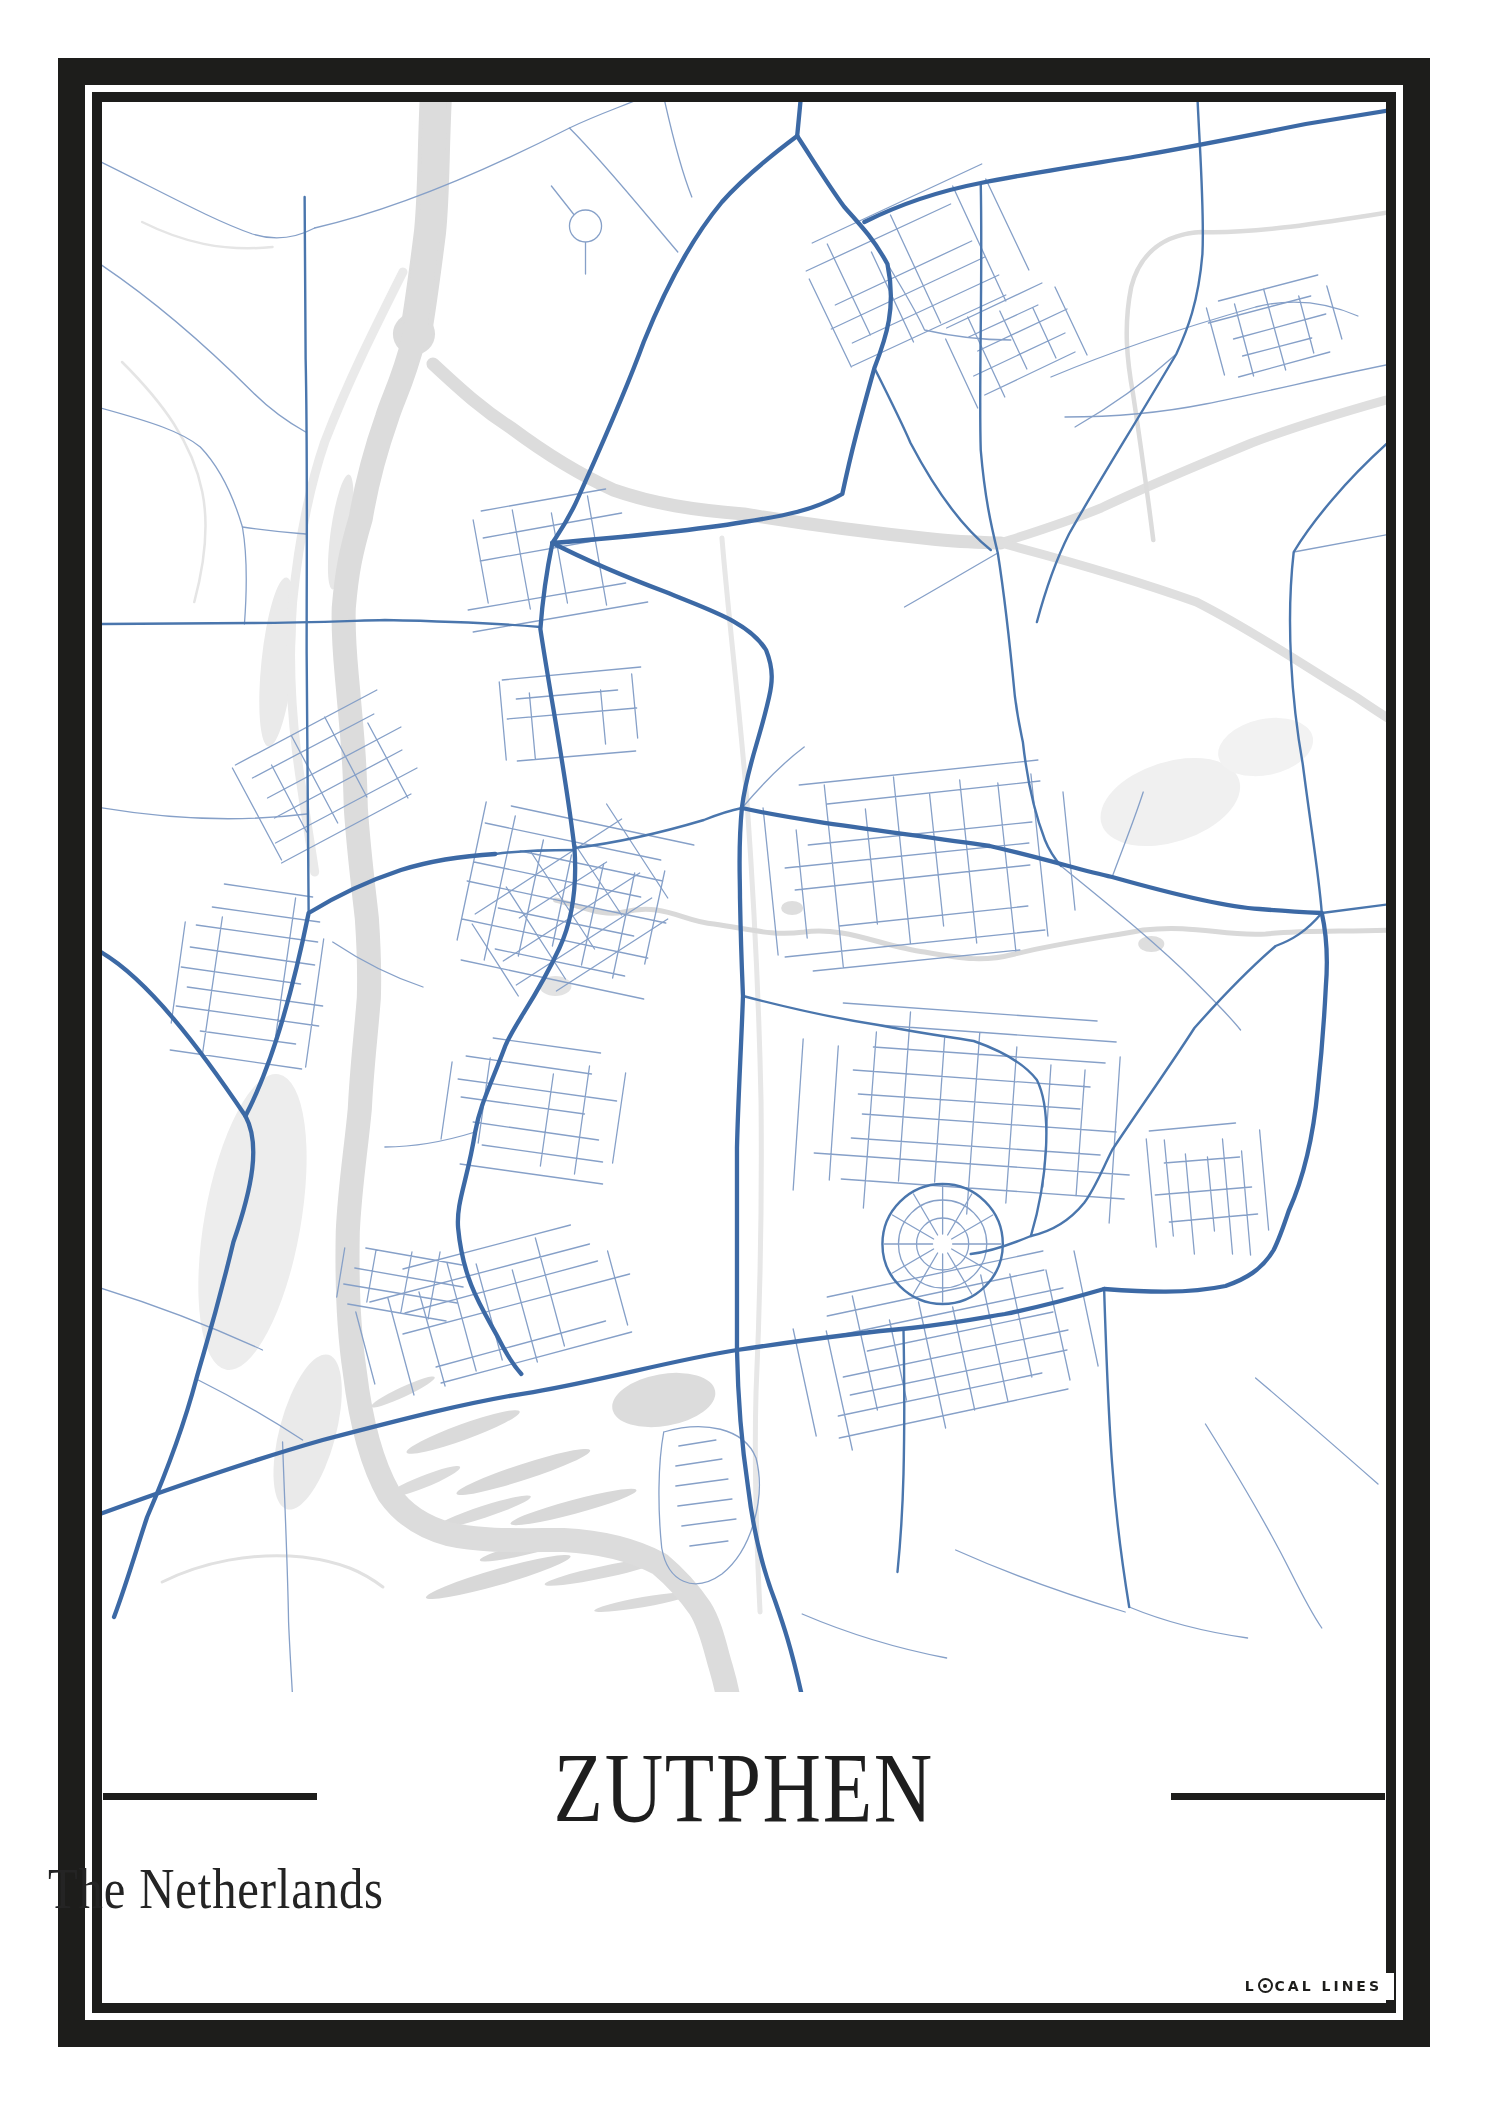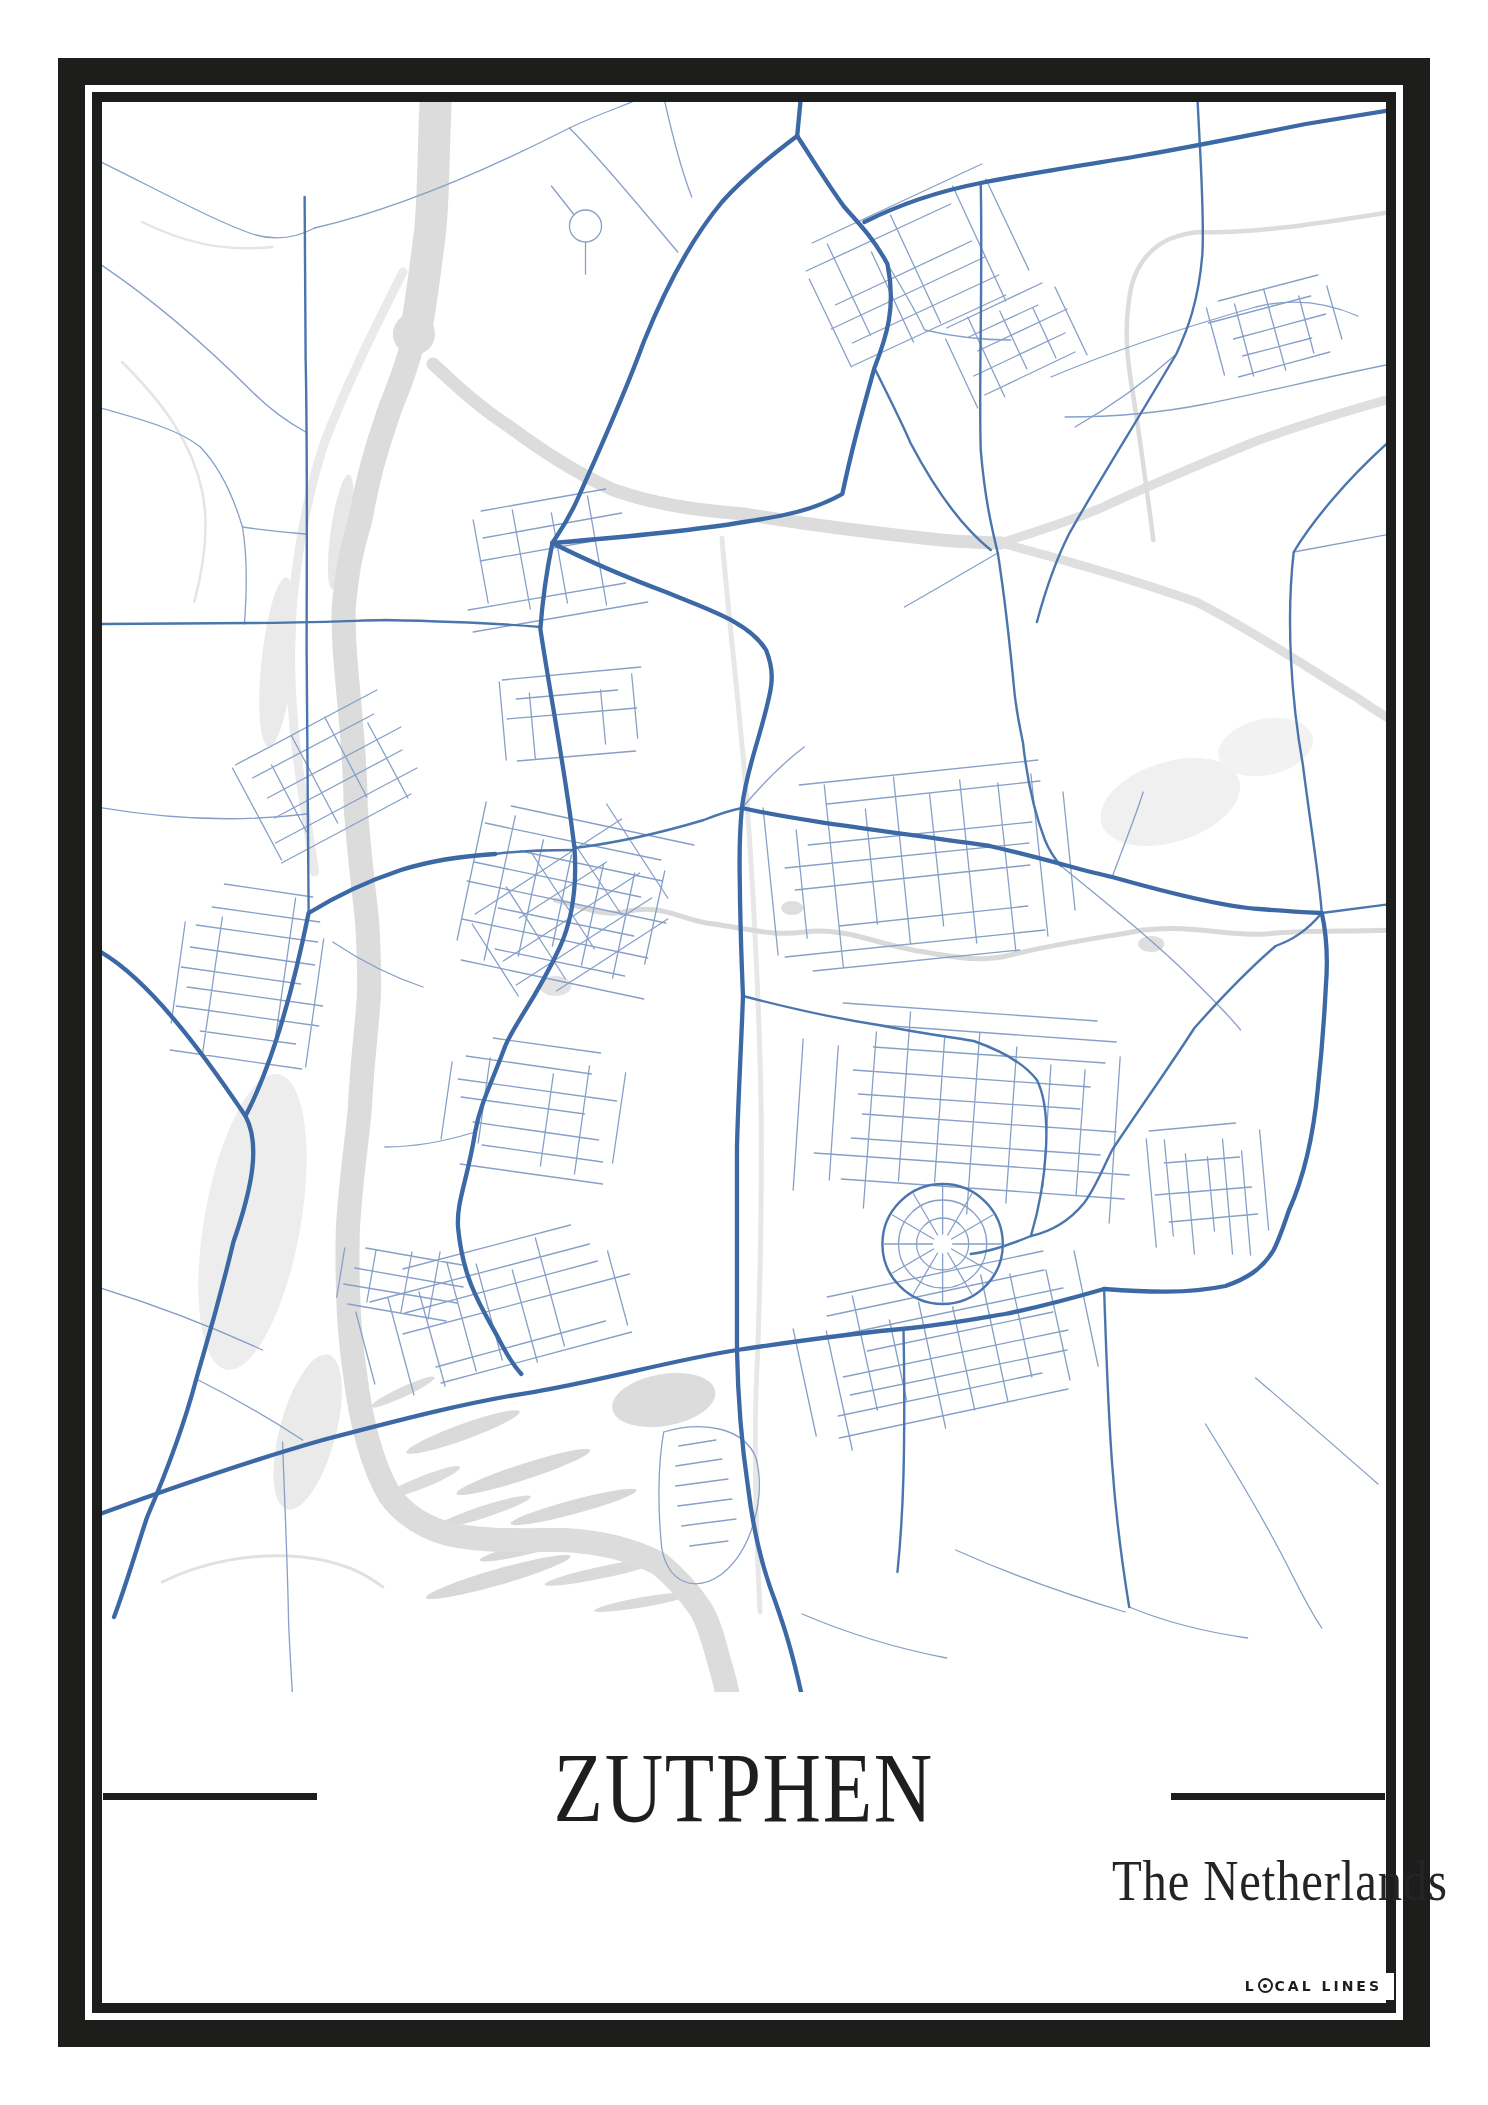--- a/index.html
+++ b/index.html
@@ -34,21 +34,21 @@
   .rule-right{left:1171px; width:214px;}
   .city-title{
     position:absolute; left:0; right:0; top:1738px;
     margin:0; text-align:center;
     font-size:100px; font-weight:400; color:#1e1e1e;
     letter-spacing:2px; line-height:1; white-space:nowrap;
   }
   .city-title span{display:inline-block; transform:scaleX(0.81); transform-origin:50% 50%;}
   .country-subtitle{
     position:absolute; left:0; right:0; top:1840px;
-    margin:8px; text-align:right;
+    margin:16px; text-align:left;
     font-size:58px; font-weight:400; color:#242424;
     letter-spacing:1px; line-height:1.15; white-space:nowrap;
   }
   .country-subtitle span{display:inline-block; transform:scaleX(0.84); transform-origin:50% 50%;}
   .brand{
     position:absolute; right:94px; top:1973px;
     background:#ffffff;
     padding:5px 12px 7px 12px;
     font-family:"DejaVu Sans", sans-serif;
     font-size:14px; font-weight:700; color:#1d1d1b;

